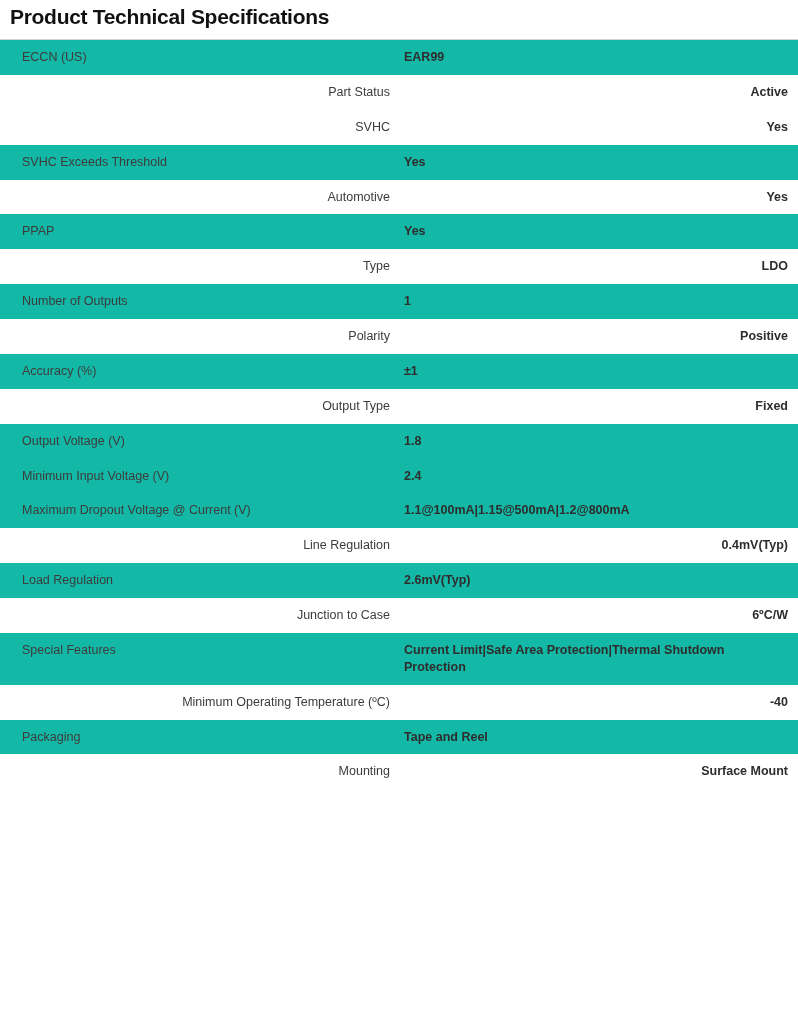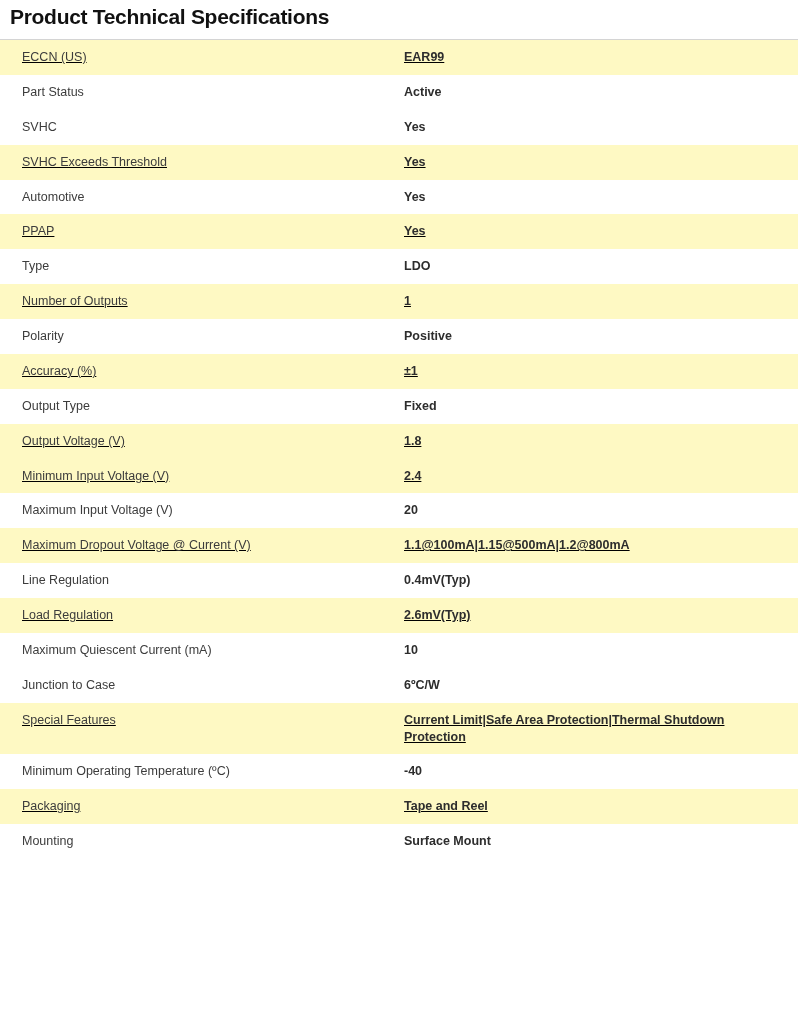--- a/index.html
+++ b/index.html
@@ -28,22 +28,22 @@
   .title-rule {
     border: 0;
     border-top: 1px solid #d4d4d4;
     margin: 0;
   }
   table.spec-table {
     width: 100%;
     border-collapse: collapse;
     table-layout: fixed;
   }
-  table.spec-table tr.row-odd  { background: #fef9c3; text-decoration: underline; }
-  table.spec-table tr.row-even { background: #ffffff; }
+  table.spec-table tr.row-odd  { background: #14b8a6; }
+  table.spec-table tr.row-even { background: #ffffff; text-align: right; }
   table.spec-table td {
     padding: 9px 10px 9px 22px;
     font-size: 12.5px;
     color: #3b3b3b;
     vertical-align: top;
     line-height: 1.35;
     border: 0;
   }
   table.spec-table td.attr-name {
     width: 400px;
@@ -112,39 +112,31 @@
           <td class="attr-value">Fixed</td>
         </tr>
         <tr class="row-odd">
           <td class="attr-name">Output Voltage (V)</td>
           <td class="attr-value">1.8</td>
         </tr>
         <tr class="row-odd">
           <td class="attr-name">Minimum Input Voltage (V)</td>
           <td class="attr-value">2.4</td>
         </tr>
-        <tr class="row-even">
-          <td class="attr-name">Maximum Input Voltage (V)</td>
-          <td class="attr-value">20</td>
-        </tr>
         <tr class="row-odd">
           <td class="attr-name">Maximum Dropout Voltage @ Current (V)</td>
           <td class="attr-value">1.1@100mA|1.15@500mA|1.2@800mA</td>
         </tr>
         <tr class="row-even">
           <td class="attr-name">Line Regulation</td>
           <td class="attr-value">0.4mV(Typ)</td>
         </tr>
         <tr class="row-odd">
           <td class="attr-name">Load Regulation</td>
           <td class="attr-value">2.6mV(Typ)</td>
-        </tr>
-        <tr class="row-even">
-          <td class="attr-name">Maximum Quiescent Current (mA)</td>
-          <td class="attr-value">10</td>
         </tr>
         <tr class="row-even">
           <td class="attr-name">Junction to Case</td>
           <td class="attr-value">6ºC/W</td>
         </tr>
         <tr class="row-odd">
           <td class="attr-name">Special Features</td>
           <td class="attr-value">Current Limit|Safe Area Protection|Thermal Shutdown Protection</td>
         </tr>
         <tr class="row-even">

